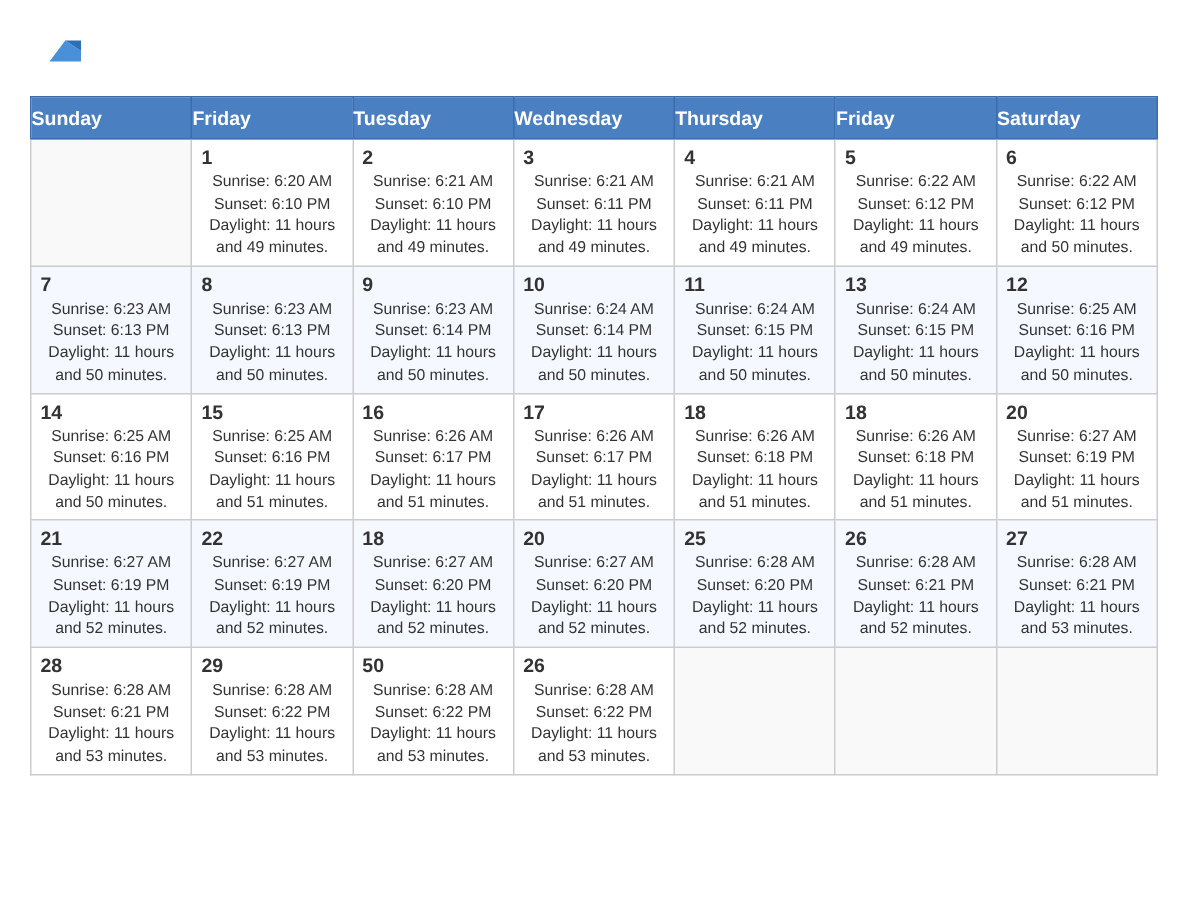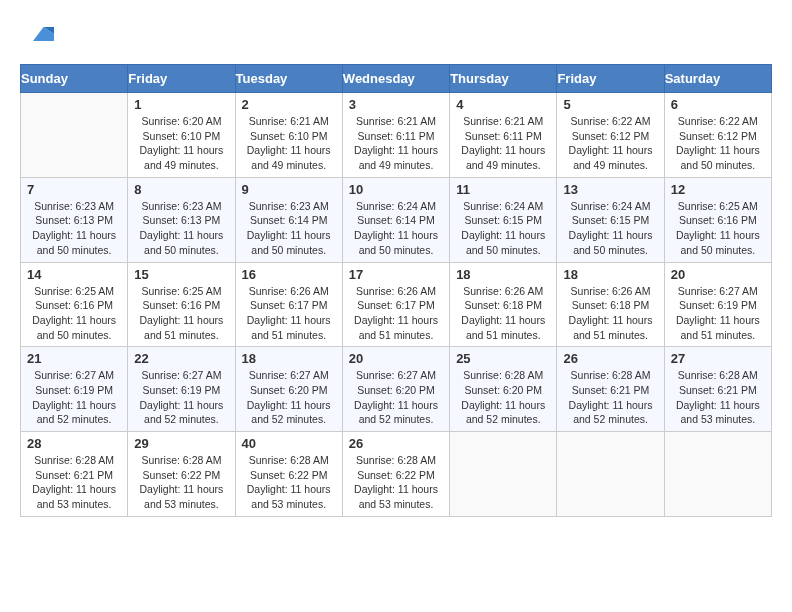--- a/index.html
+++ b/index.html
@@ -253,21 +253,21 @@
       <tr>
         <td>
           <span class="date-num">28</span>
           <div class="cell-info"><span>Sunrise: 6:28 AM</span><br><span>Sunset: 6:21 PM</span><br><span>Daylight: 11 hours and 53 minutes.</span></div>
         </td>
         <td>
           <span class="date-num">29</span>
           <div class="cell-info"><span>Sunrise: 6:28 AM</span><br><span>Sunset: 6:22 PM</span><br><span>Daylight: 11 hours and 53 minutes.</span></div>
         </td>
         <td>
-          <span class="date-num">40</span>
+          <span class="date-num">50</span>
           <div class="cell-info"><span>Sunrise: 6:28 AM</span><br><span>Sunset: 6:22 PM</span><br><span>Daylight: 11 hours and 53 minutes.</span></div>
         </td>
         <td>
           <span class="date-num">26</span>
           <div class="cell-info"><span>Sunrise: 6:28 AM</span><br><span>Sunset: 6:22 PM</span><br><span>Daylight: 11 hours and 53 minutes.</span></div>
         </td>
         <td class="empty-cell"></td>
         <td class="empty-cell"></td>
         <td class="empty-cell"></td>
       </tr>

